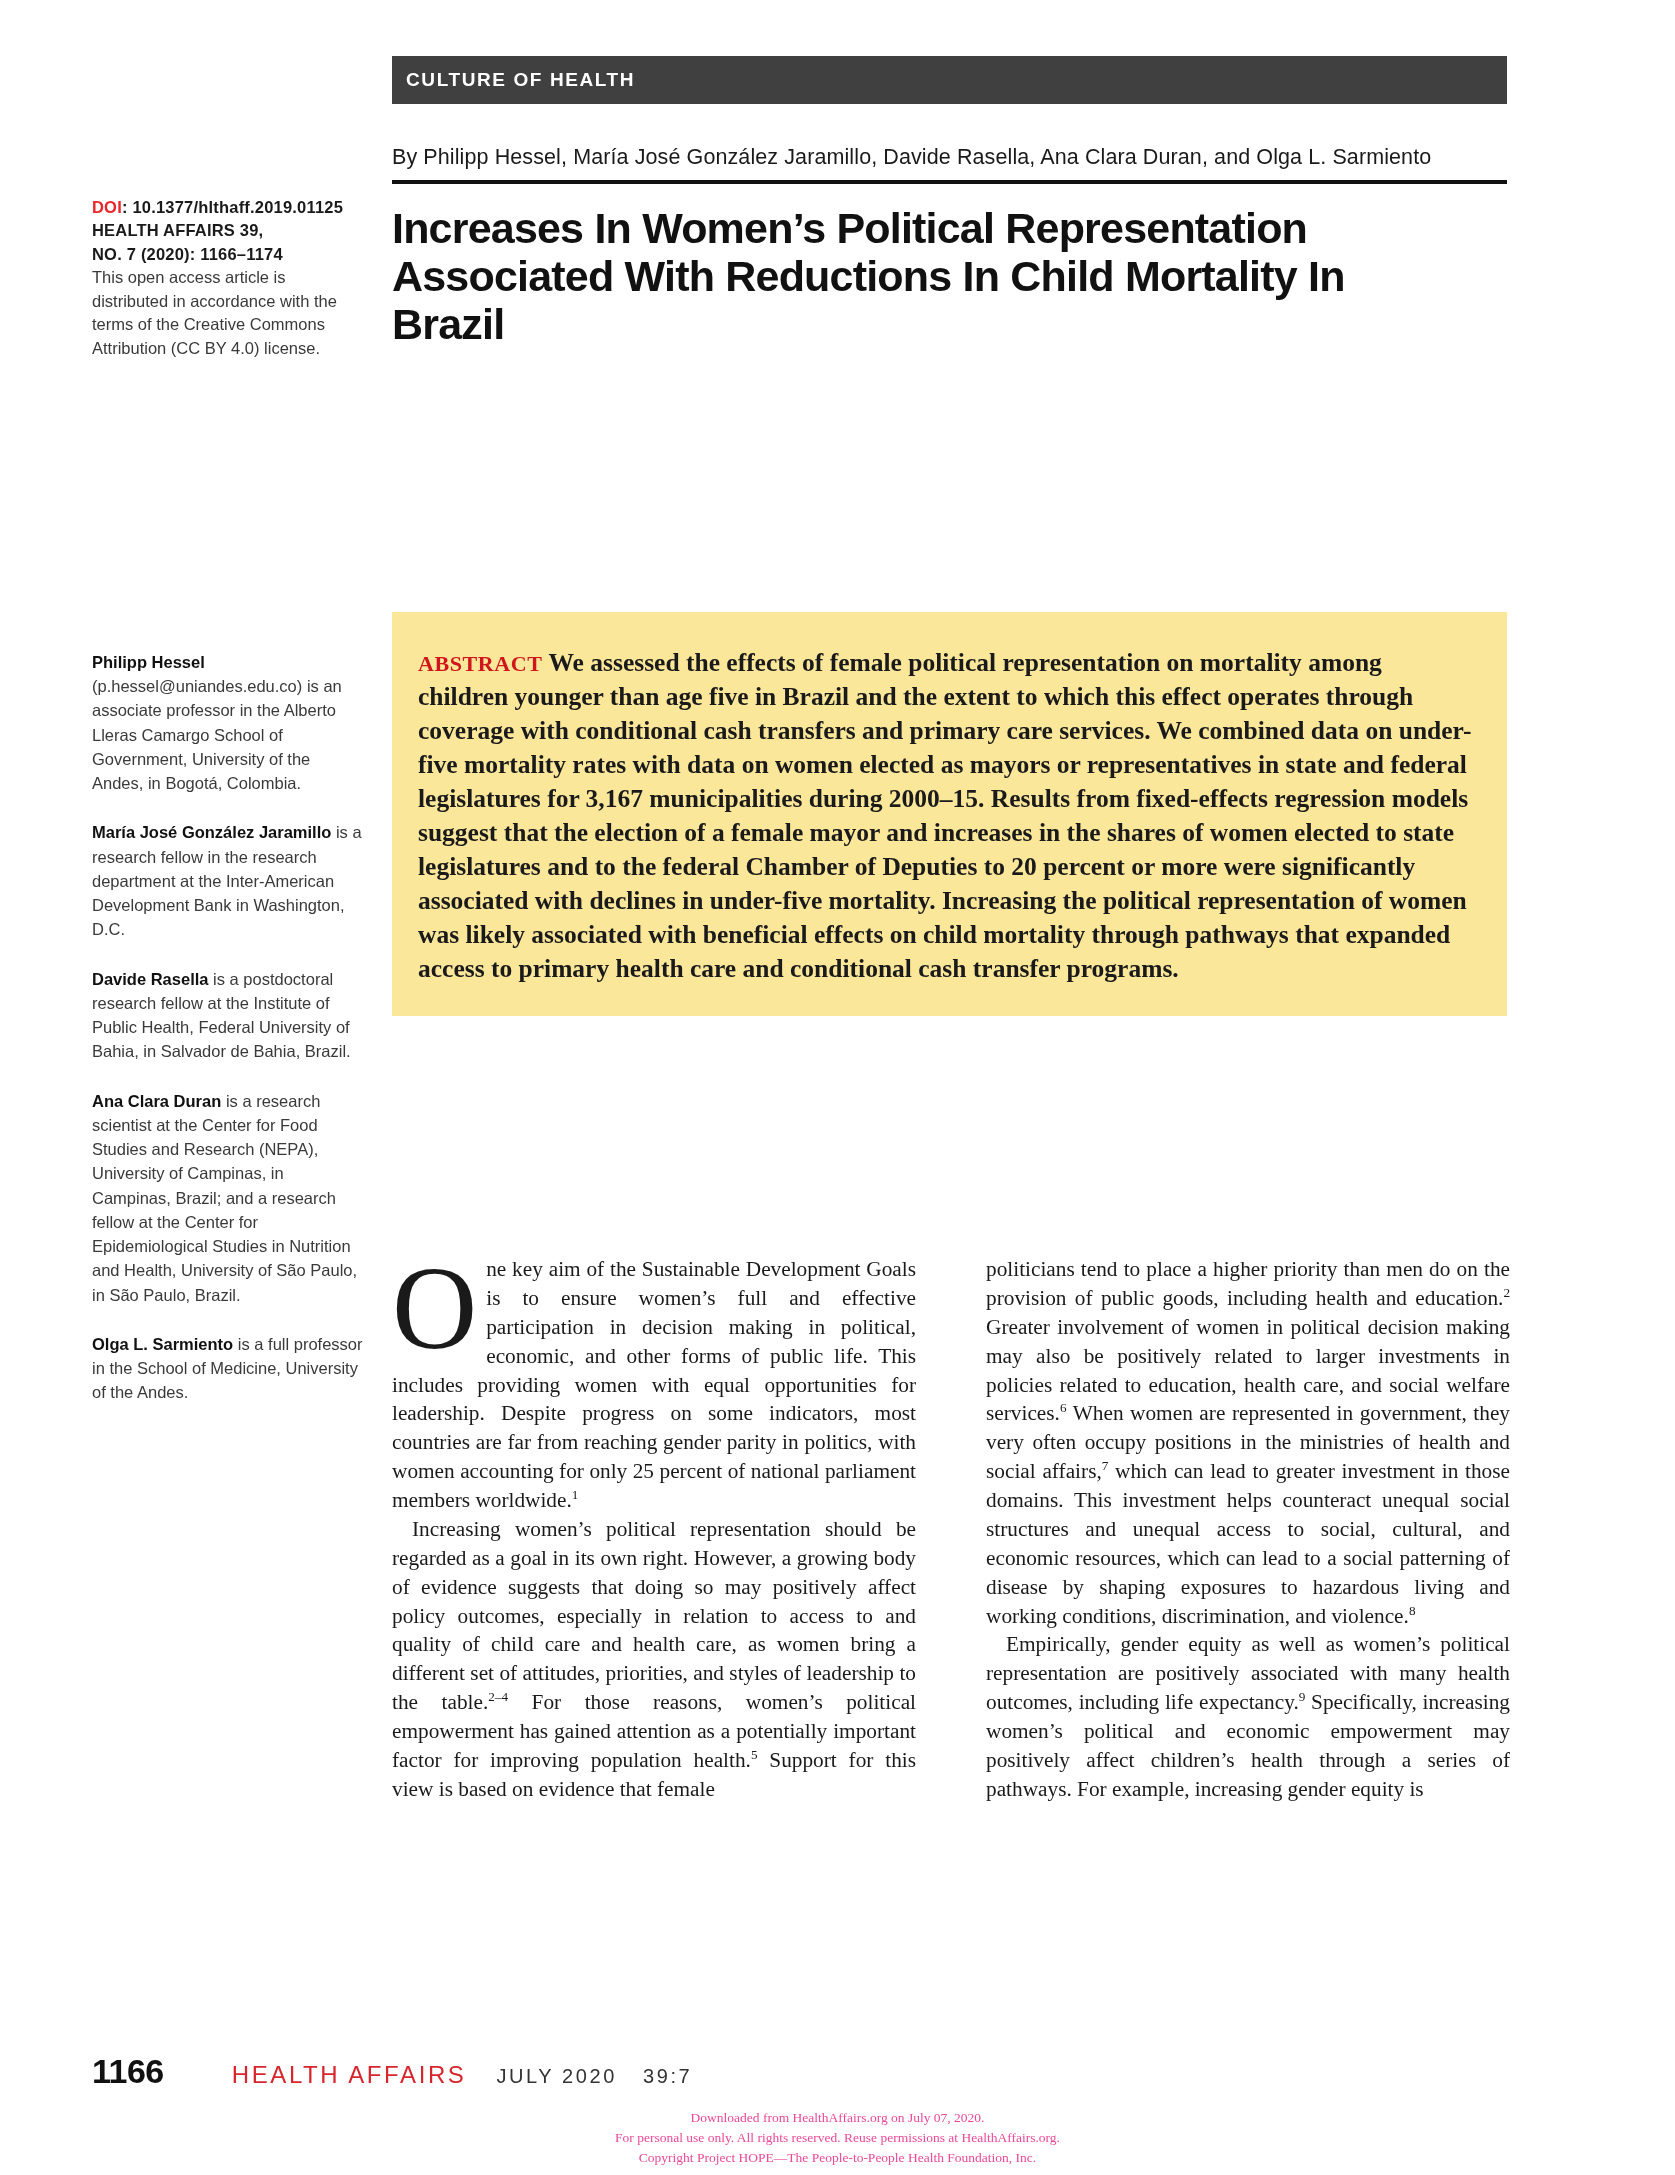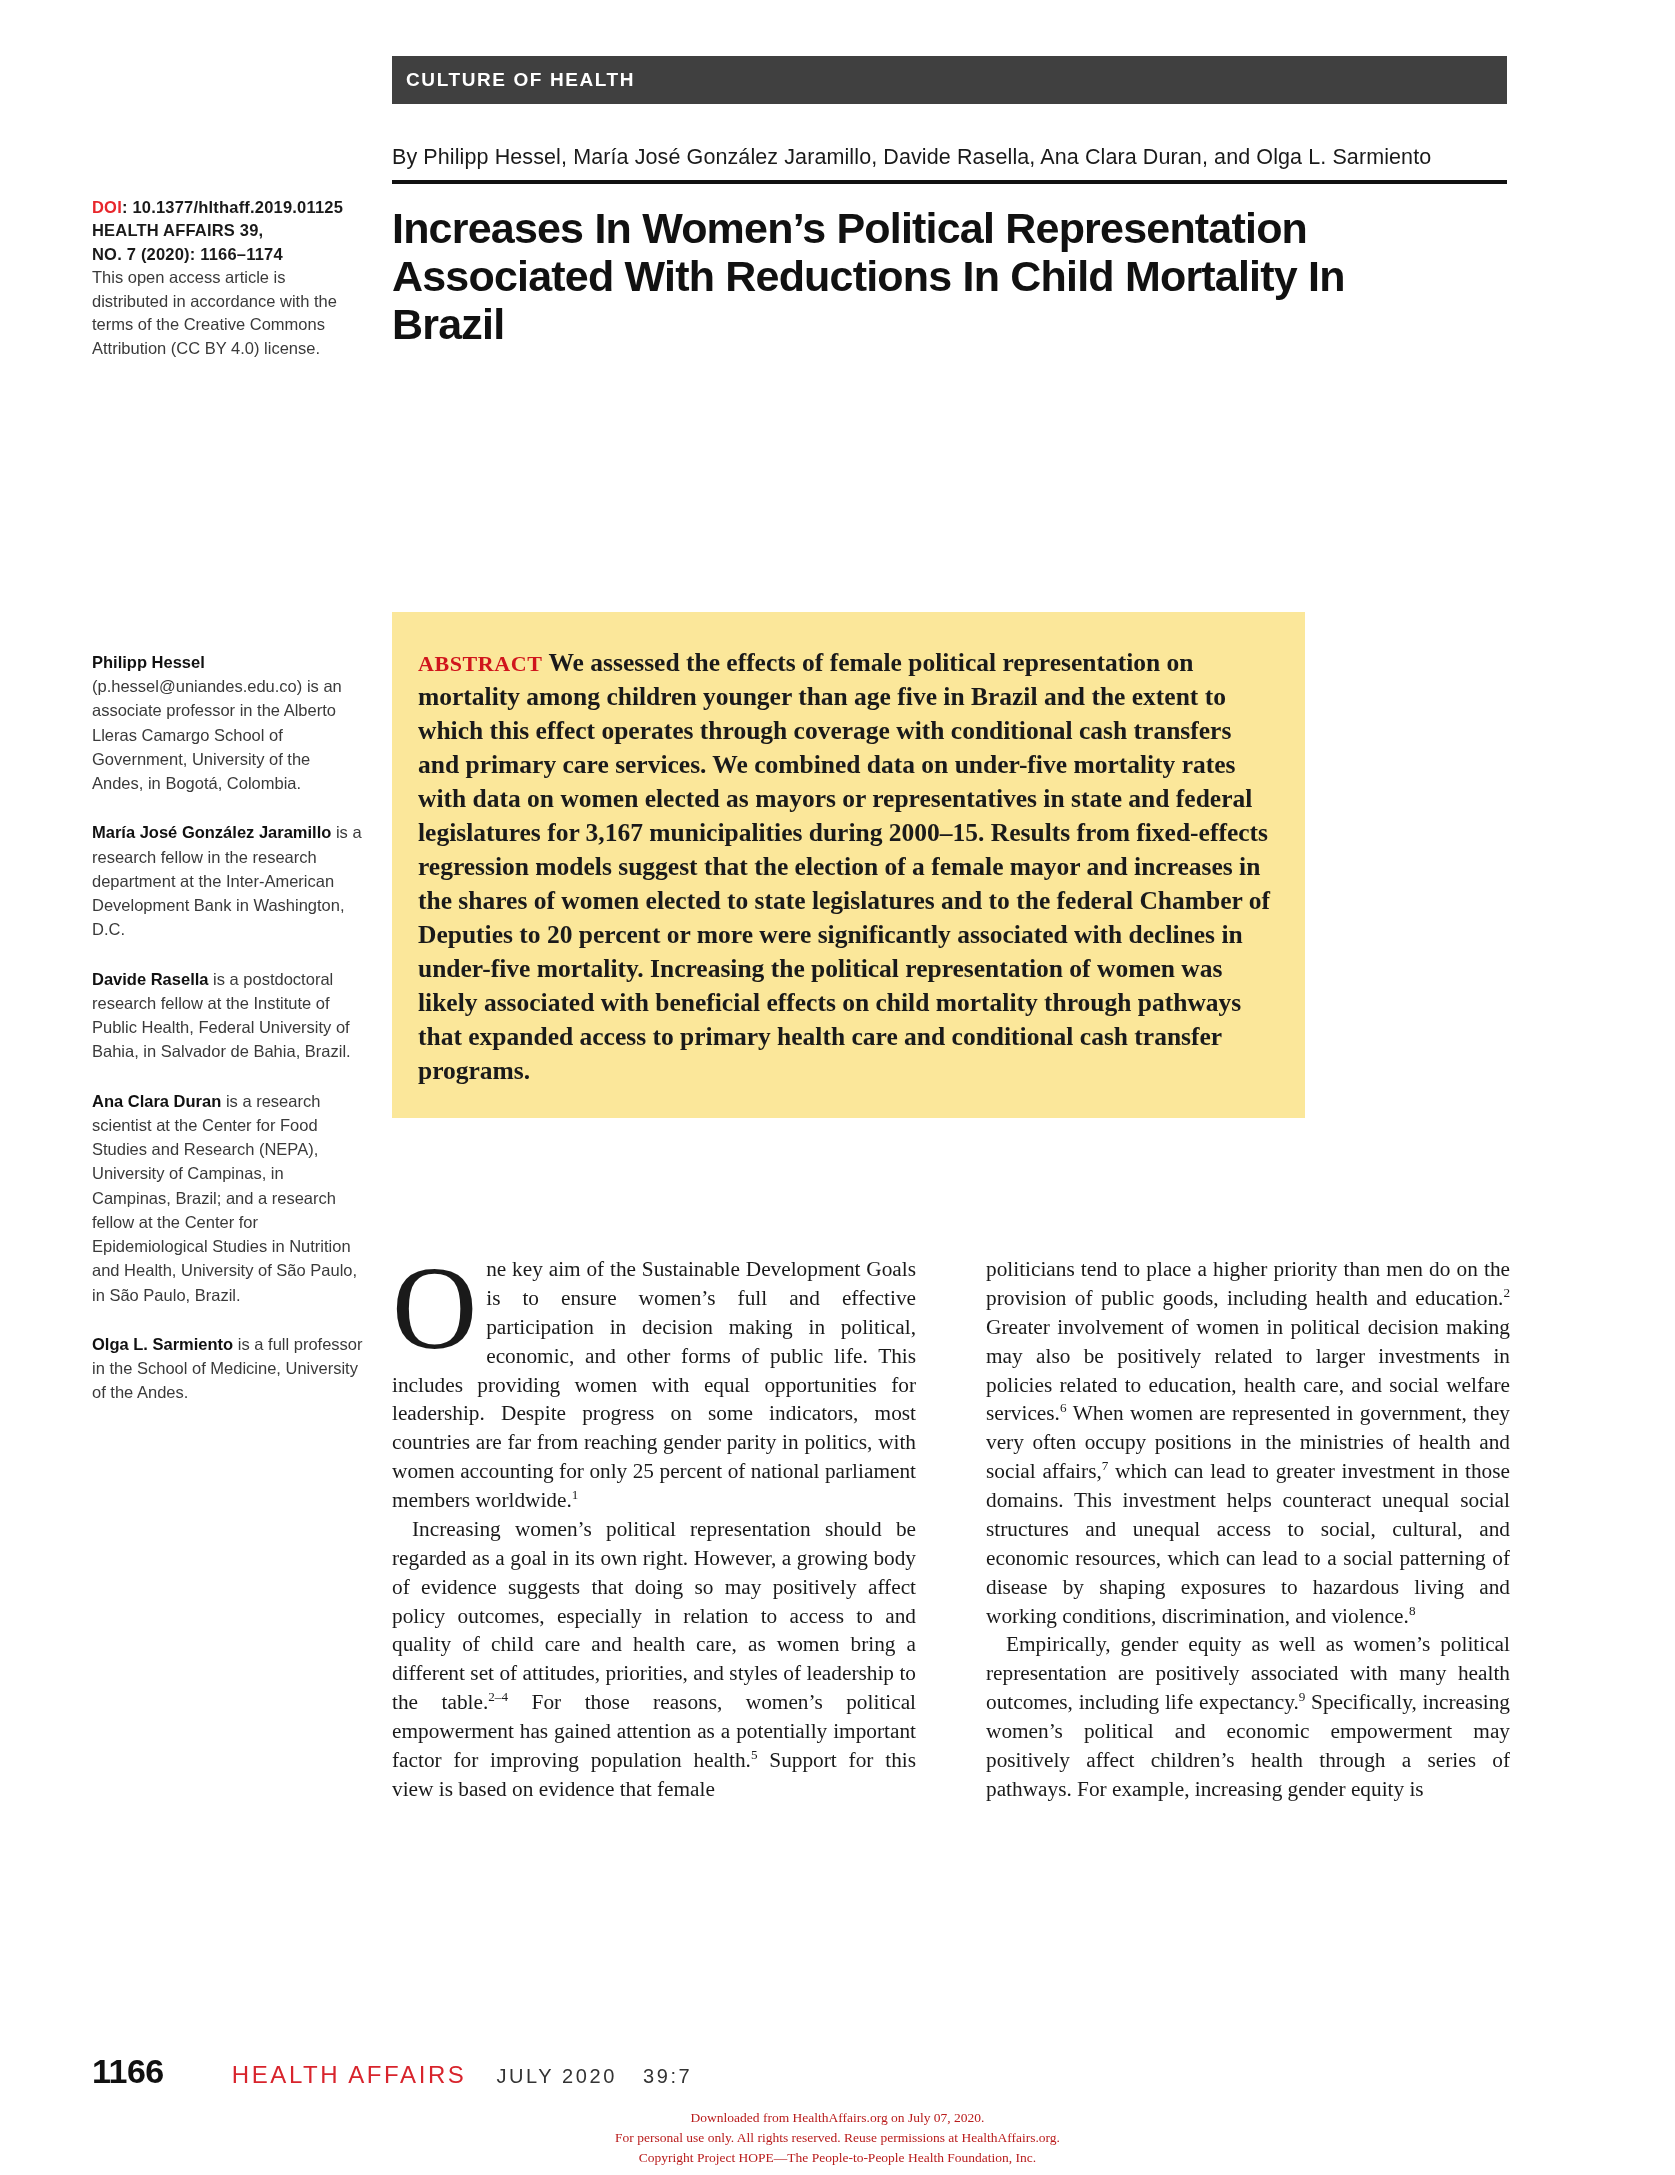--- a/index.html
+++ b/index.html
@@ -81,21 +81,21 @@
     color: #111;
     margin-top: 20px;
     max-width: 1050px;
   }
 
   
   .abstract {
     position: absolute;
     left: 392px;
     top: 612px;
-    width: 913px;
+    width: 1115px;
     background: #fbe79a;
     padding: 34px 30px 30px 26px;
     box-sizing: border-box;
     font-family: "Liberation Serif", serif;
     font-weight: 700;
     font-size: 25.5px;
     line-height: 1.335;
     color: #1a1a1a;
     text-align: left;
   }
@@ -174,21 +174,21 @@
 
   .download-notice {
     position: absolute;
     left: 0;
     top: 2108px;
     width: 1675px;
     text-align: center;
     font-family: "Liberation Serif", serif;
     font-size: 13.5px;
     line-height: 1.48;
-    color: #b91c1c;
+    color: #ec4899;
   }
 </style>
 </head>
 <body>
 
 <div class="page">
 
   <div class="margin-col">
     <div class="doi-block">
       <div class="doi-line"><span class="doi-label">DOI</span><span>: 10.1377/hlthaff.2019.01125</span></div>

